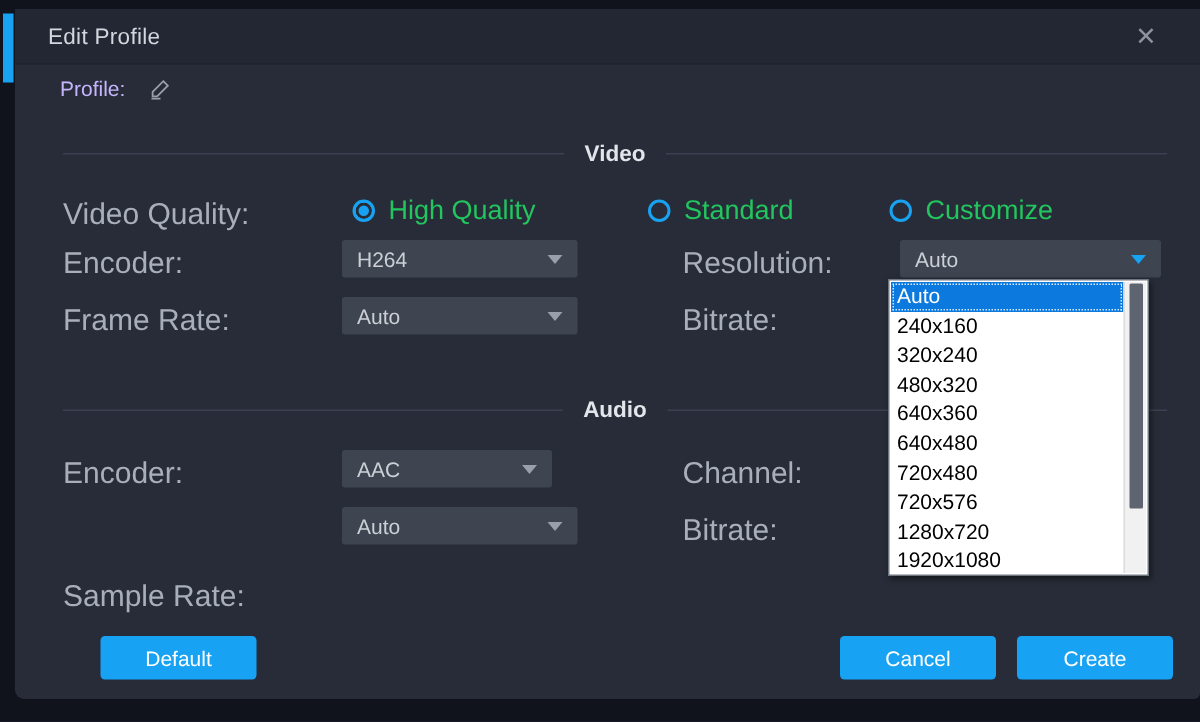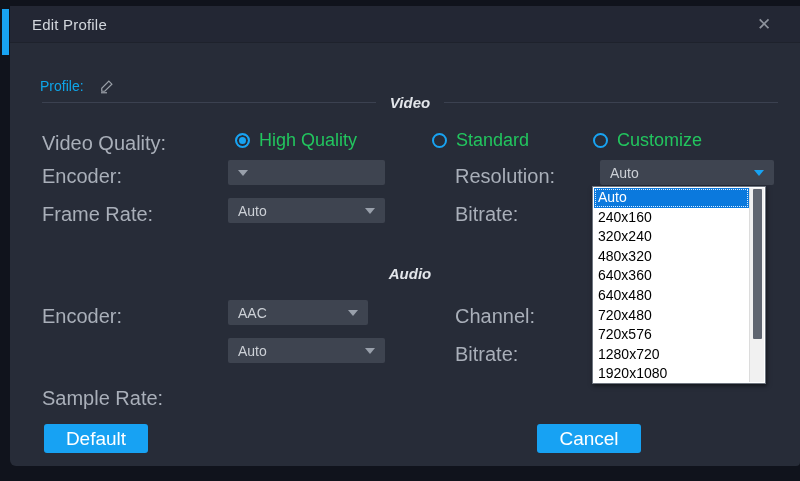--- a/index.html
+++ b/index.html
@@ -9,25 +9,25 @@
 
   .dialog { position:absolute; left:10px; top:6px; width:790px; height:460px;
             background:#272c38; border-radius:0 0 4px 6px; }
   .titlebar { position:absolute; left:0; top:0; width:100%; height:37px;
               background:#232734; border-bottom:1px solid #1e222c;padding-left:23px; }
   .title { position:absolute; left:22px; top:10px; font-size:15px; color:#d3d7dd; letter-spacing:.2px; }
   .close { position:absolute; right:24px; top:7px; width:24px; height:24px; color:#8d929c;
            font-size:17px; line-height:24px; text-align:center; cursor:pointer; }
   .accent { position:absolute; left:2px; top:9px; width:7px; height:46px; background:#18a3f2; }
 
-  .profile-row { position:absolute; left:30px; top:71px; display:flex; align-items:center; gap:8px;
-                 font-size:14px; color:#0ea5e9; }
+  .profile-row { position:absolute; left:30px; top:44px; display:flex; align-items:center; gap:8px;
+                 font-size:14px; color:#c4b5fd; }
   .pencil { width:18px; height:18px; margin-left:6px; cursor:pointer; }
 
-  .section-head { position:absolute; left:32px; width:736px; display:flex; align-items:center;font-style:italic; }
+  .section-head { position:absolute; left:32px; width:736px; display:flex; align-items:center; }
   .section-head .line { flex:1; height:1px; background:#3b4150; }
   .section-head .txt { margin:0 14px; font-size:15px; font-weight:bold; color:#e2e5ea; }
 
   .lbl { position:absolute; font-size:20px; color:#a9afb9; }
 
   .radio-item { position:absolute; display:flex; align-items:center; gap:9px; cursor:pointer; }
   .radio { width:15px; height:15px; border:2px solid #18a3f2; border-radius:50%; background:transparent; }
   .radio.sel { background:#18a3f2; box-shadow:inset 0 0 0 2px #272c38; }
   .radio-item span.rlbl { font-size:18px; color:#22c55e; }
 
@@ -43,21 +43,21 @@
   .listbox ul { list-style:none; position:absolute; left:1px; top:1px; right:16px; bottom:1px; }
   .listbox li { height:19.6px; line-height:19.6px; font-size:14px; color:#000; padding-left:4px;
                 white-space:nowrap; cursor:pointer; font-family:"Liberation Sans",sans-serif; }
   .listbox li.selected { background:#0b79dd; color:#fff; outline:1px dotted #d8ecff; outline-offset:-2px; }
   .vscroll { position:absolute; top:1px; right:1px; width:15px; bottom:1px; background:#f1f1f1;
              border-left:1px solid #dcdcdc; }
   .vthumb { position:absolute; left:3px; top:1px; width:9px; height:150px; background:#5f6570;
             border-radius:1px; cursor:pointer; }
 
   .btn { position:absolute; height:29px; background:#17a2f3; border:none; border-radius:3px;
-         color:#fff; font-size:19px; font-family:"Liberation Sans",sans-serif; cursor:pointer; }
+         color:#fff; font-size:14px; font-family:"Liberation Sans",sans-serif; cursor:pointer;margin-left:23px; }
 </style>
 </head>
 <body>
 
 <div class="stage">
   <div class="dialog">
 
     <div class="titlebar">
       <div class="title">Edit Profile</div>
       <div class="close">✕</div>
@@ -87,38 +87,39 @@
       <span class="radio"></span>
       <span class="rlbl">Standard</span>
     </div>
     <div class="radio-item" style="left:583px; top:124px;">
       <span class="radio"></span>
       <span class="rlbl">Customize</span>
     </div>
 
     <div class="lbl" style="left:32px; top:159px;">Encoder:</div>
     <div class="dd" style="left:218px; top:154px; width:157px;">
+      <span class="val">H264</span>
       <span class="arrow"></span>
     </div>
 
     <div class="lbl" style="left:445px; top:159px;">Resolution:</div>
     <div class="dd" style="left:590px; top:154px; width:174px;">
       <span class="val">Auto</span>
       <span class="arrow blue"></span>
     </div>
 
     <div class="lbl" style="left:32px; top:197px;">Frame Rate:</div>
     <div class="dd" style="left:218px; top:192px; width:157px;">
       <span class="val">Auto</span>
       <span class="arrow"></span>
     </div>
 
     <div class="lbl" style="left:445px; top:197px;">Bitrate:</div>
 
-    <div class="section-head" style="top:259px;flex-direction:column;">
+    <div class="section-head" style="top:259px;">
       <div class="line"></div>
       <div class="txt">Audio</div>
       <div class="line"></div>
     </div>
 
     <div class="lbl" style="left:32px; top:299px;">Encoder:</div>
     <div class="dd" style="left:218px; top:294px; width:140px;">
       <span class="val">AAC</span>
       <span class="arrow"></span>
     </div>
@@ -126,20 +127,21 @@
 
     <div class="lbl" style="left:32px; top:337px;margin-top:44px;">Sample Rate:</div>
     <div class="dd" style="left:218px; top:332px; width:157px;">
       <span class="val">Auto</span>
       <span class="arrow"></span>
     </div>
     <div class="lbl" style="left:445px; top:337px;">Bitrate:</div>
 
     <button class="btn" style="left:34px; top:418px; width:104px;">Default</button>
     <button class="btn" style="left:527px; top:418px; width:104px;">Cancel</button>
+    <button class="btn" style="left:645px; top:418px; width:104px;">Create</button>
   </div>
 
   <div class="listbox">
     <ul>
       <li class="selected">Auto</li>
       <li>240x160</li>
       <li>320x240</li>
       <li>480x320</li>
       <li>640x360</li>
       <li>640x480</li>

